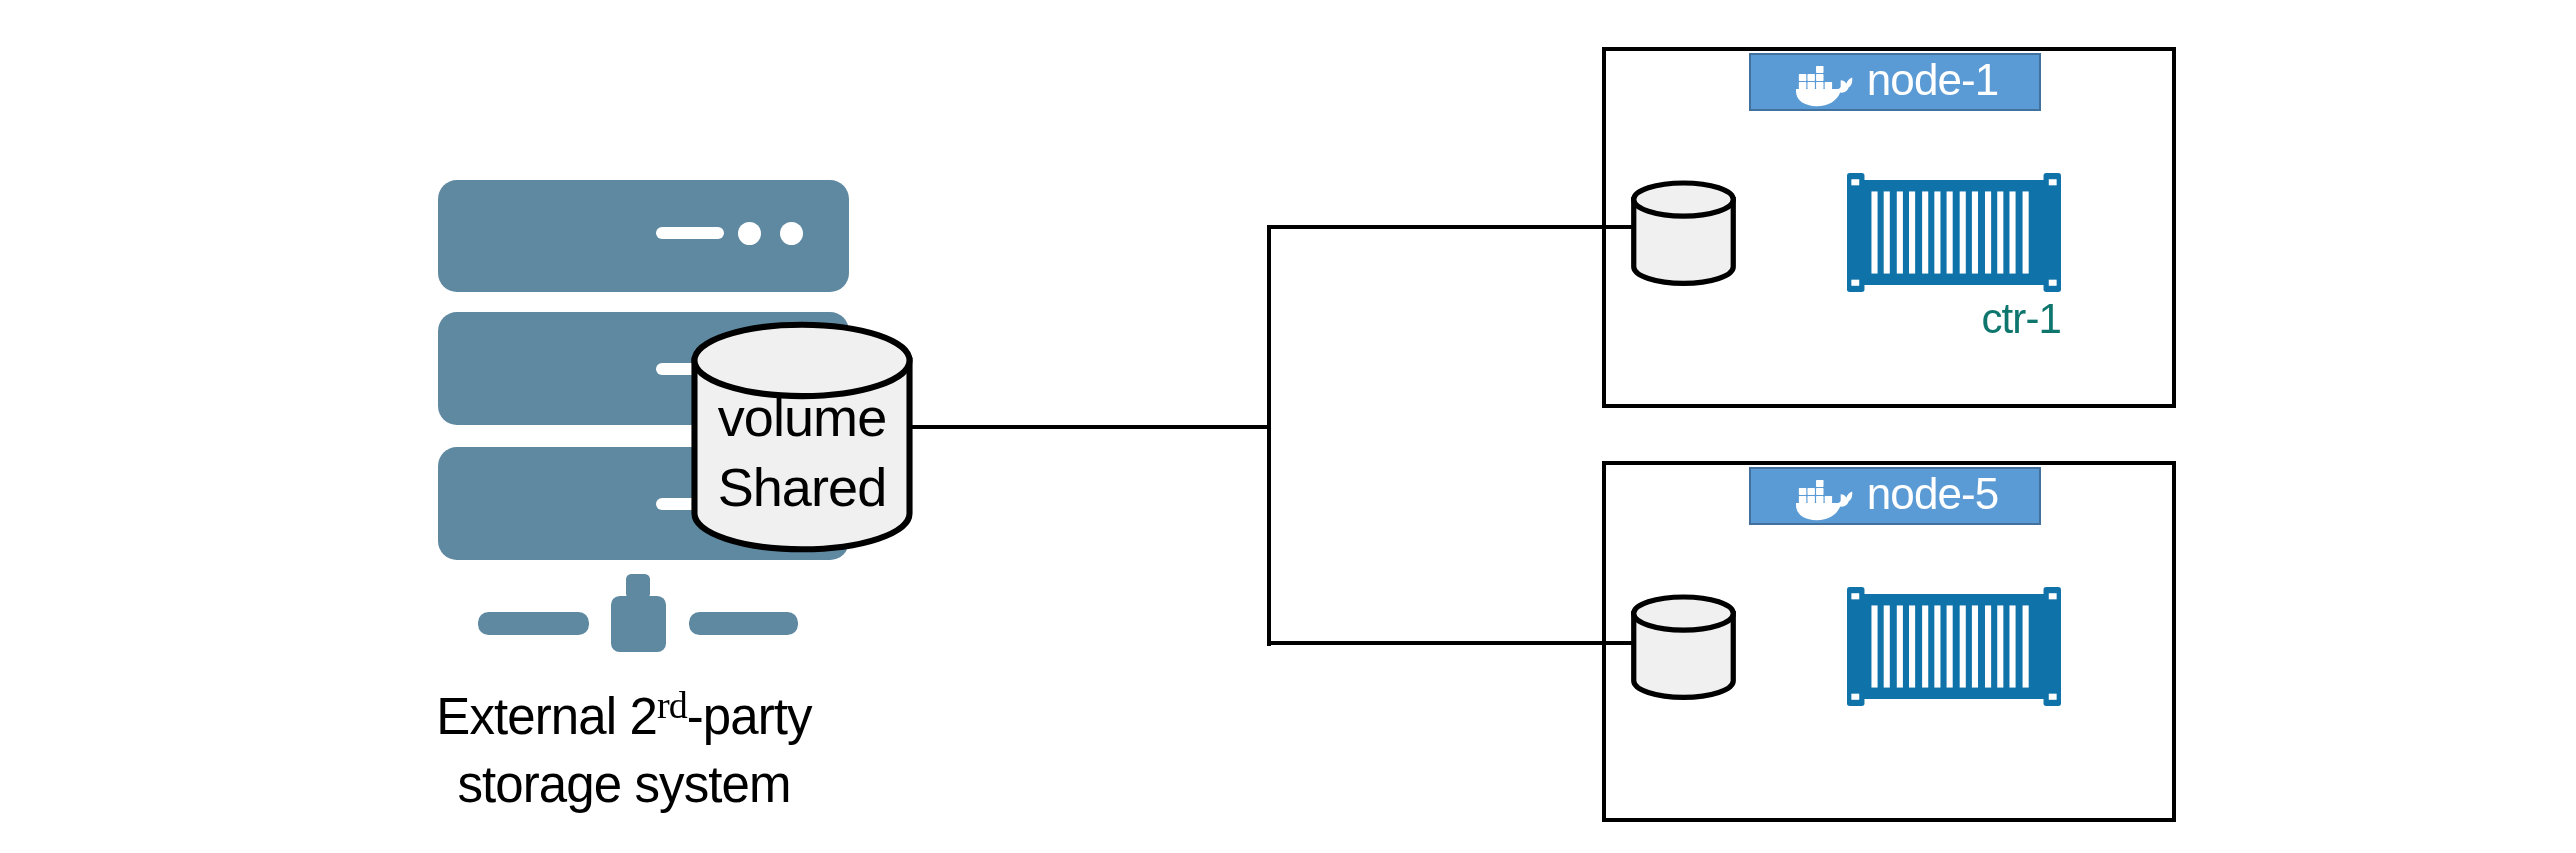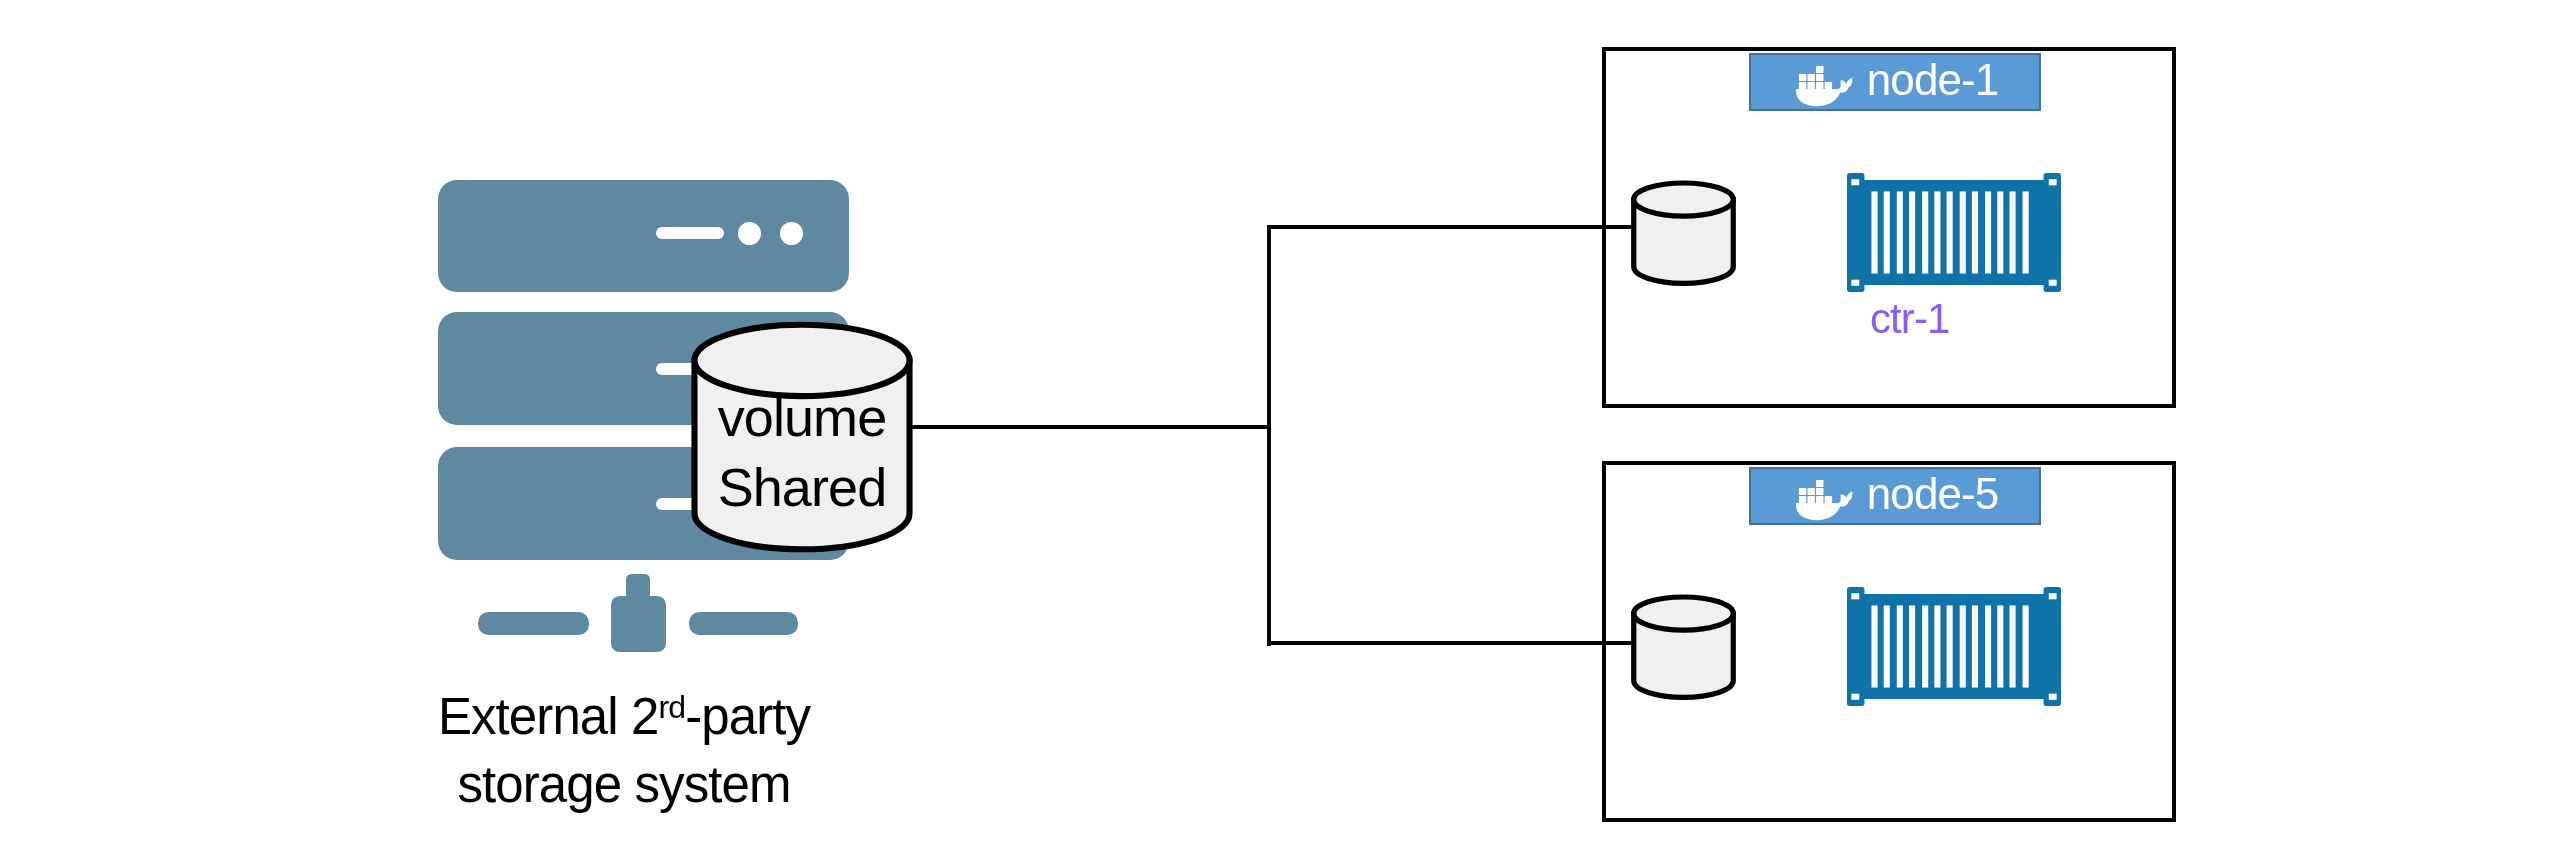--- a/index.html
+++ b/index.html
@@ -19,21 +19,21 @@
   .led{position:absolute;width:23px;height:23px;border-radius:50%;background:#fff;}
   .hub{position:absolute;background:var(--server_blue);}
   .hub-knob{left:188px;top:394px;width:23.5px;height:25px;border-radius:5.2px;}
   .hub-body{left:173px;top:416px;width:55px;height:56px;border-radius:8.7px;}
   .hub-bar-l{left:40px;top:432px;width:111px;height:23px;border-radius:10.5px;}
   .hub-bar-r{left:251px;top:432px;width:109px;height:23px;border-radius:10.5px;}
 
   
   .caption{left:319px;top:683px;width:610px;text-align:center;font-size:51px;line-height:68px;
            color:#000;letter-spacing:-0.9px;}
-  .caption sup{font-size:32px;line-height:0;vertical-align:15.7px;}
+  .caption sup{font-size:38px;line-height:0;vertical-align:15.7px;font-family:Liberation Serif, serif;}
 
   
   .wire{background:var(--line_black);}
   .wire-main{left:907px;top:425px;width:364px;height:3.5px;}
   .wire-vert{left:1267px;top:225px;width:3.5px;height:421px;}
   .wire-top{left:1268px;top:225px;width:364px;height:3.5px;}
   .wire-bot{left:1268px;top:641px;width:364px;height:3.5px;}
 
   
   .shared-cyl{left:691px;top:321px;width:222px;height:232px;}
@@ -42,22 +42,22 @@
 
   
   .node{width:574px;height:361px;border:4.4px solid #000;box-sizing:border-box;background:transparent;}
   .node1{left:1602px;top:47px;} .node2{left:1602px;top:461px;}
   .badge{position:absolute;left:143px;top:1.7px;width:292px;height:58px;box-sizing:border-box;
          background:var(--docker_badge_fill);border:2.6px solid var(--docker_badge_border);
          display:flex;align-items:center;justify-content:center;gap:12.2px;}
   .badge-label{color:#fff;font-size:44px;letter-spacing:-0.9px;transform:translateY(-1.7px);}
   .vol-cyl{position:absolute;left:25px;top:132px;width:105px;height:103px;}
   .ctr{position:absolute;left:241px;top:122px;width:214px;height:119px;}
-  .ctr-label{position:absolute;left:264px;top:244px;width:209px;text-align:left;
-             font-size:42px;color:#8b5cf6;letter-spacing:-0.9px;}
+  .ctr-label{position:absolute;left:246px;top:244px;width:209px;text-align:right;
+             font-size:42px;color:#0f766e;letter-spacing:-0.9px;}
   svg{display:block;overflow:visible;}
   .cyl-shape{fill:var(--cylinder_fill);stroke:#000;}
   .ctr-blue{fill:var(--container_blue);}
   .whale{fill:#fff;}
 </style>
 </head>
 <body>
 
 <div class="stage">
 

